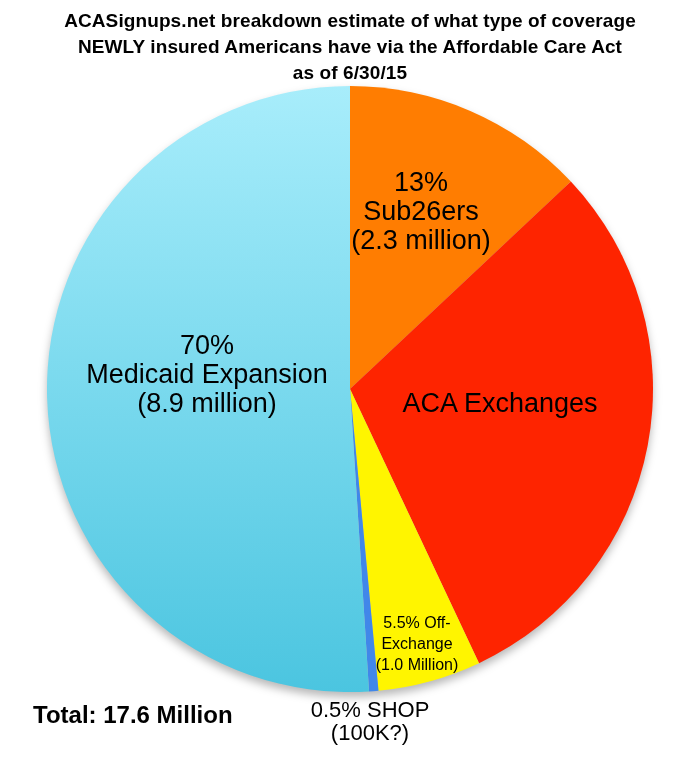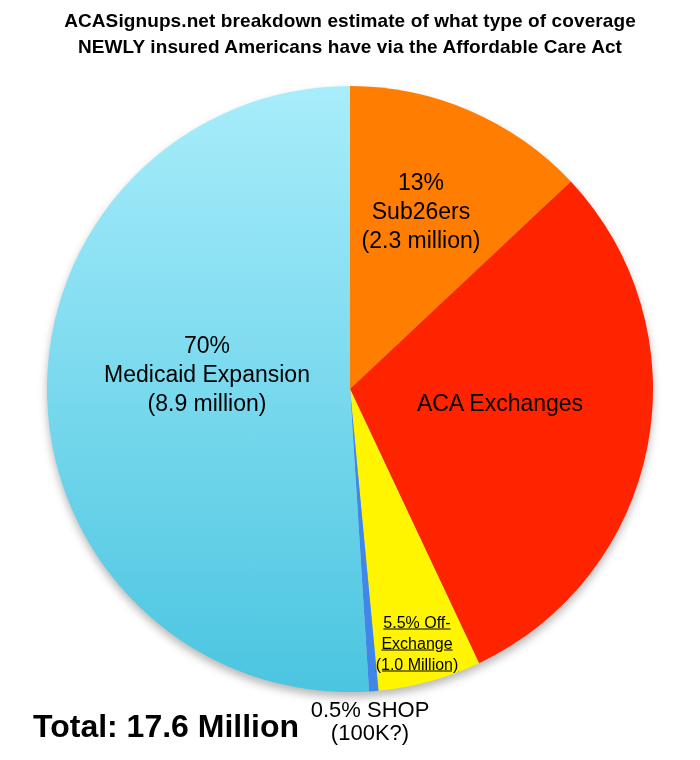--- a/index.html
+++ b/index.html
@@ -23,44 +23,44 @@
 
   #pie {
     position:absolute; left:0; top:0;
     filter: drop-shadow(0px 5px 4px rgba(0,0,0,0.28));
   }
 
   .slice-label {
     position:absolute;
     transform:translate(-50%,-50%);
     text-align:center;
-    font-size:23px; line-height:29px;
+    font-size:27px; line-height:29px;
     white-space:nowrap;
   }
   .lbl-medicaid    { left:207px; top:374px; }
   .lbl-sub26       { left:421px; top:211px; }
   .lbl-exchanges   { left:500px; top:403px; }
-  .lbl-offexchange { left:417px; top:643px; font-size:16px; line-height:21px;text-decoration:underline; }
+  .lbl-offexchange { left:417px; top:643px; font-size:16px; line-height:21px; }
   .lbl-shop        { left:370px; top:721px; font-size:22px; line-height:23px; }
 
   .total {
     position:absolute; left:33px; top:701px;
-    font-weight:bold; font-size:32px; line-height:28px;
+    font-weight:bold; font-size:24px; line-height:28px;
     white-space:nowrap;
-    margin-top:11px;
   }
 </style>
 </head>
 <body>
 
 <div class="page">
 
   <div class="title">
     <div>ACASignups.net breakdown estimate of what type of coverage</div>
     <div>NEWLY insured Americans have via the Affordable Care Act</div>
+    <div>as of 6/30/15</div>
   </div>
 
   <svg id="pie" width="700" height="760" viewBox="0 0 700 760" xmlns="http://www.w3.org/2000/svg">
       <defs>
         <linearGradient id="grad-4" gradientUnits="userSpaceOnUse" x1="350" y1="86" x2="350" y2="692">
           <stop offset="0%" stop-color="#A8EDFB"></stop>
           <stop offset="100%" stop-color="#4BC5E0"></stop>
         </linearGradient>
       </defs>
       <path d="M 350 389 L 350.00 86.00 A 303 303 0 0 1 570.88 181.58 Z" fill="#FF7D01"></path>

